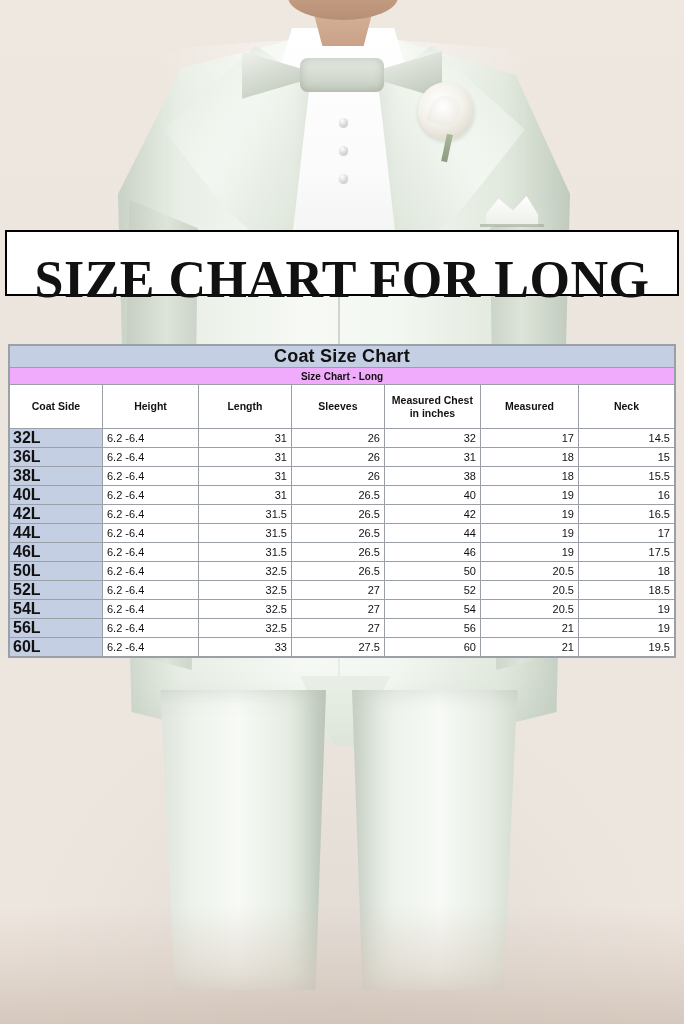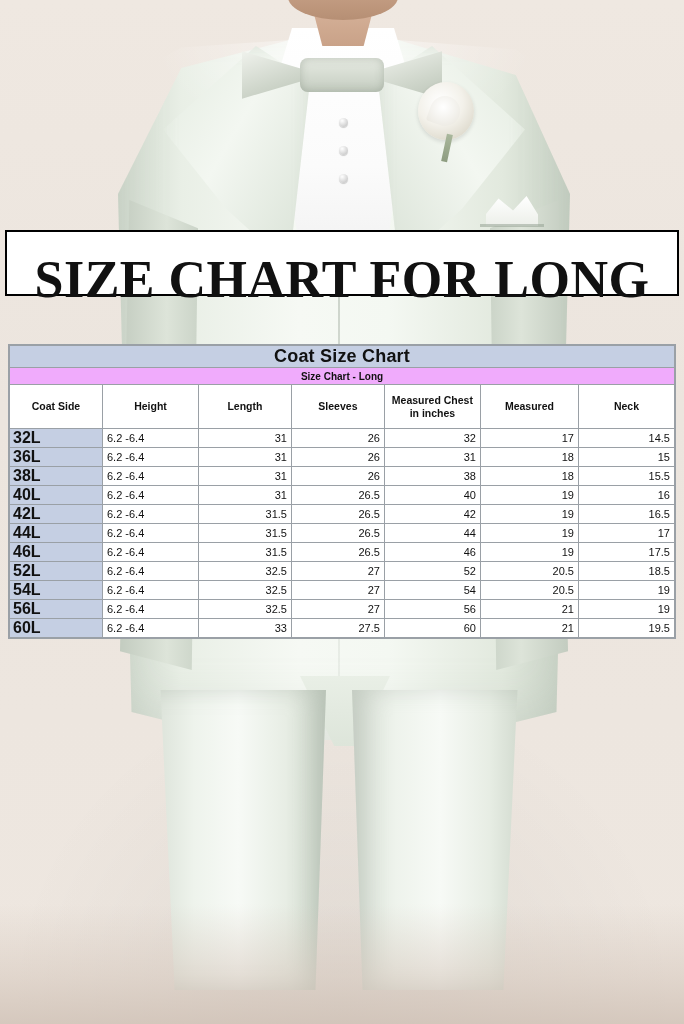--- a/index.html
+++ b/index.html
@@ -365,20 +365,29 @@
       <tr>
         <td class="size">46L</td>
         <td class="height">6.2 -6.4</td>
         <td class="num">31.5</td>
         <td class="num">26.5</td>
         <td class="num">46</td>
         <td class="num">19</td>
         <td class="num">17.5</td>
       </tr>
       <tr>
+        <td class="size">50L</td>
+        <td class="height">6.2 -6.4</td>
+        <td class="num">32.5</td>
+        <td class="num">26.5</td>
+        <td class="num">50</td>
+        <td class="num">20.5</td>
+        <td class="num">18</td>
+      </tr>
+      <tr>
         <td class="size">52L</td>
         <td class="height">6.2 -6.4</td>
         <td class="num">32.5</td>
         <td class="num">27</td>
         <td class="num">52</td>
         <td class="num">20.5</td>
         <td class="num">18.5</td>
       </tr>
       <tr>
         <td class="size">54L</td>

